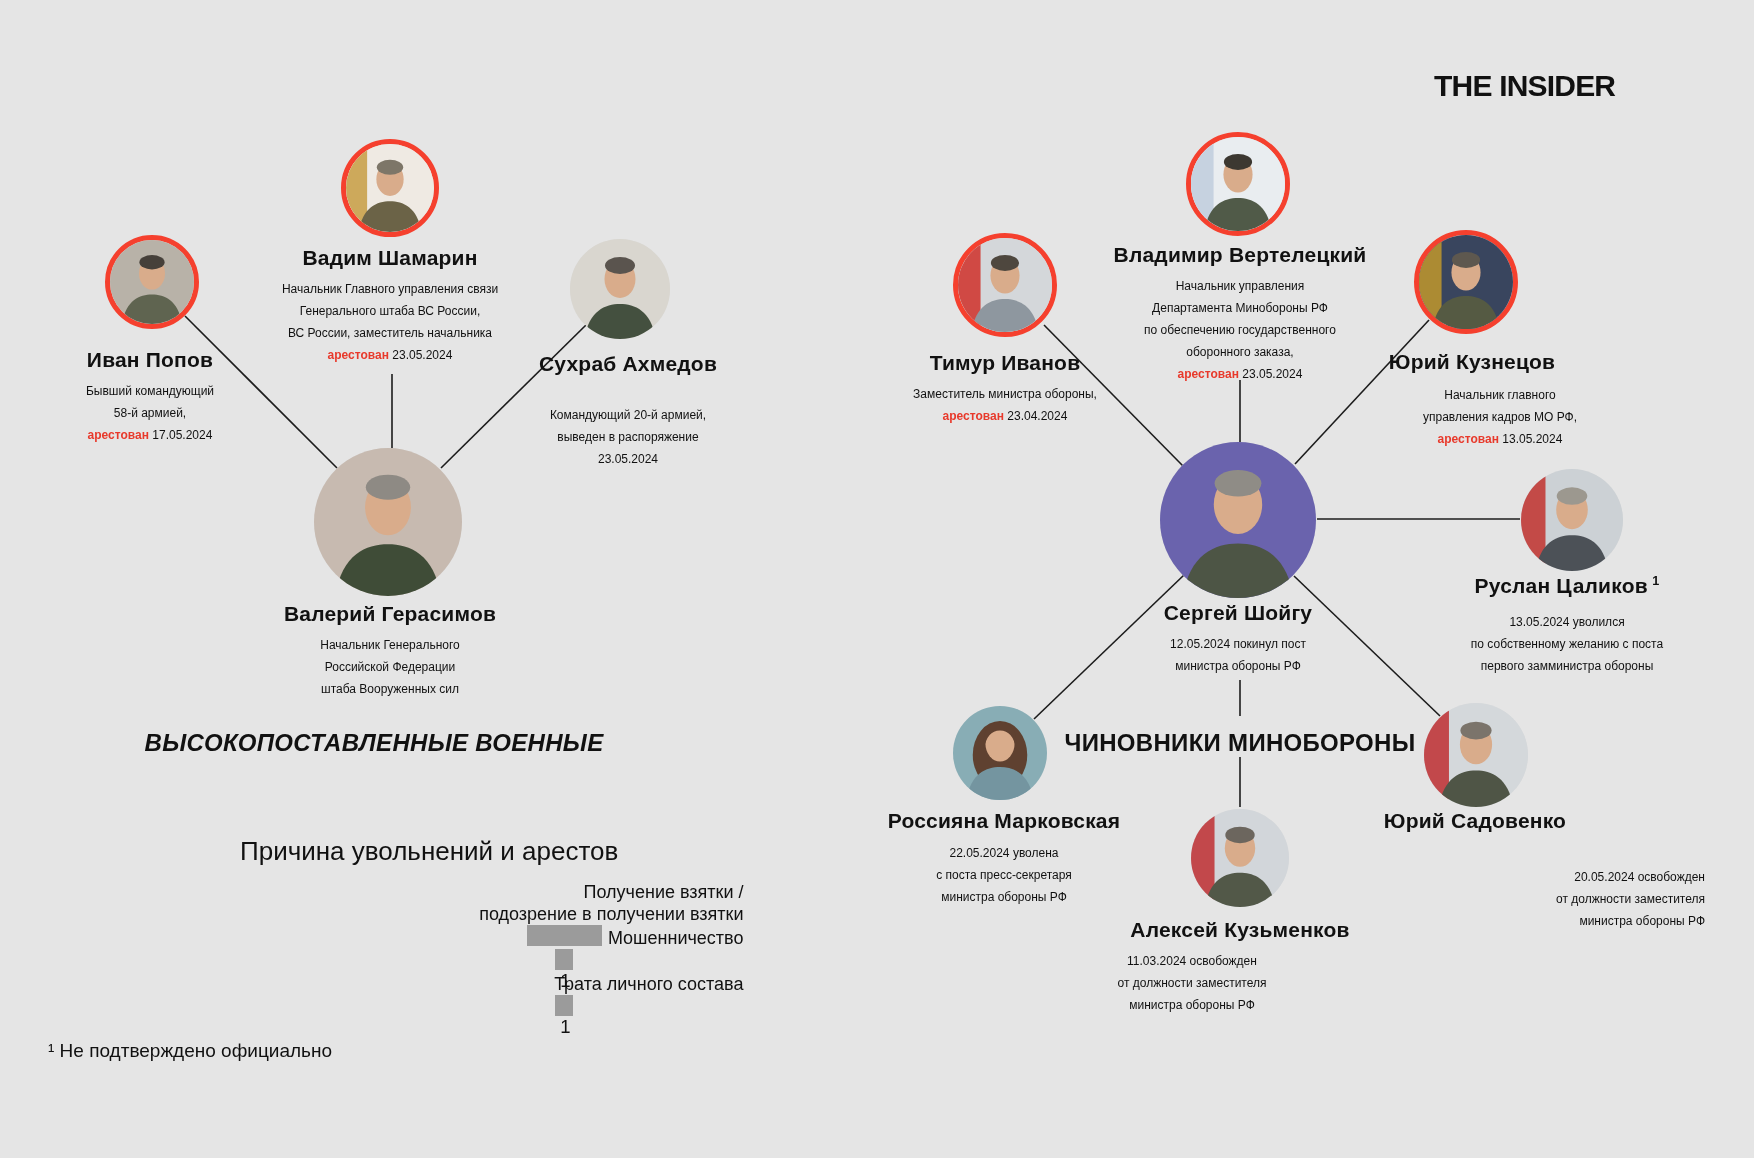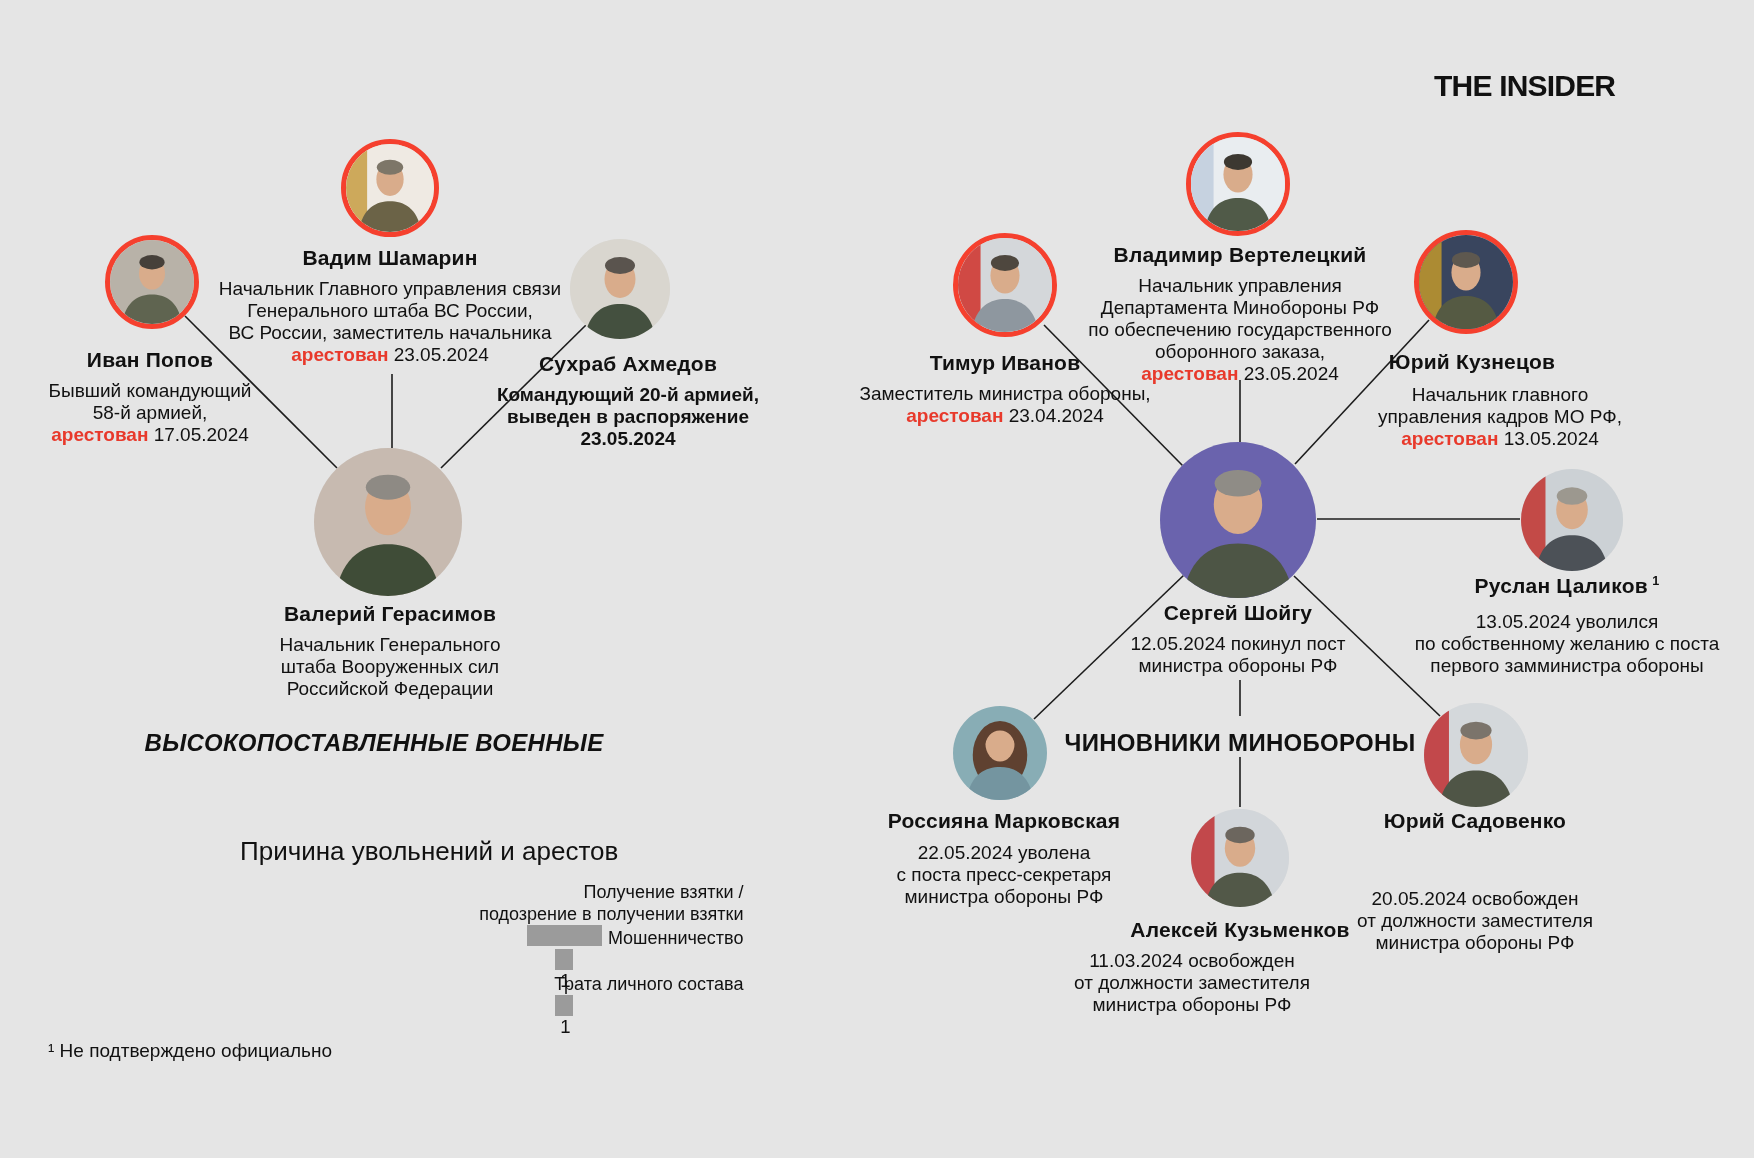--- a/index.html
+++ b/index.html
@@ -11,21 +11,21 @@
   }
   html,body{margin:0;padding:0;background:#fff;}
   body{font-family:"Liberation Sans", sans-serif; color:var(--text-black);}
   #canvas{position:relative;width:1754px;height:1158px;background:#e5e5e5;overflow:hidden;}
   #lines{position:absolute;left:0;top:0;width:1754px;height:1158px;z-index:1;}
   .avatar{position:absolute;z-index:3;border-radius:50%;overflow:hidden;box-sizing:border-box;background:#ddd;}
   .avatar.ringed{border:5px solid var(--ring-red);}
   .avatar svg{display:block;width:100%;height:100%;}
   .p-name{position:absolute;z-index:2;width:460px;text-align:center;font-size:21px;font-weight:bold;letter-spacing:.2px;}
   .p-name sup{font-size:60%;}
-  .p-desc{position:absolute;z-index:2;width:460px;text-align:center;font-size:19px;line-height:22px;}
+  .p-desc{position:absolute;z-index:2;width:460px;text-align:center;font-size:12px;line-height:22px;}
   .p-desc .red{color:var(--arrest-red);font-weight:bold;}
   .group-heading{position:absolute;z-index:2;width:600px;text-align:center;font-size:24px;font-weight:bold;letter-spacing:.3px;}
   #heading-military{left:74px;top:729px;font-style:italic;}
   #heading-officials{left:940px;top:729px;}
   #logo{position:absolute;left:1434px;top:69px;font-size:30px;font-weight:800;letter-spacing:-.8px;z-index:2;}
   #footnote{position:absolute;left:48px;top:1040px;font-size:19px;z-index:2;}
   #chart{position:absolute;left:240px;top:836px;width:640px;z-index:2;}
   #chart-title{width:620px;text-align:left;font-size:26px;margin-bottom:14px;}
   .chart-row{display:flex;align-items:center;height:44px;margin-bottom:2px;flex-direction:column;}
   .chart-label{width:367px;text-align:right;font-size:18px;line-height:22px;padding-right:0;}
@@ -88,38 +88,38 @@
       </div>
       <div class="avatar" style="left: 570px; top: 239px; width: 100px; height: 100px;">
         <svg viewBox="0 0 100 100" xmlns="http://www.w3.org/2000/svg">
     <rect x="0" y="0" width="100" height="100" fill="#d9d6cf"></rect>
     <path d="M14,102 C18,72 35,65 50,65 C65,65 82,72 86,102 Z" fill="#44503f"></path>
     <ellipse cx="50" cy="40" rx="15.5" ry="19" fill="#d9ac8b"></ellipse>
           <ellipse cx="50" cy="26.5" rx="15" ry="8.5" fill="#5a544e"></ellipse>
   </svg>
       </div>
       <div class="p-name" style="left: 398px; top: 352px;">Сухраб Ахмедов</div>
-      <div class="p-desc" style="left: 398px; top: 384px; font-weight: bold;">
+      <div class="p-desc" style="left: 398px; top: 404px;">
         <div><span>Командующий 20-й армией,</span></div>
         <div><span>выведен в распоряжение</span></div>
         <div><span>23.05.2024</span></div>
       </div>
       <div class="avatar" style="left: 314px; top: 448px; width: 148px; height: 148px;">
         <svg viewBox="0 0 100 100" xmlns="http://www.w3.org/2000/svg">
     <rect x="0" y="0" width="100" height="100" fill="#c7bab0"></rect>
     <path d="M14,102 C18,72 35,65 50,65 C65,65 82,72 86,102 Z" fill="#3f4c37"></path>
     <ellipse cx="50" cy="40" rx="15.5" ry="19" fill="#d9ac8b"></ellipse>
           <ellipse cx="50" cy="26.5" rx="15" ry="8.5" fill="#8e8a84"></ellipse>
   </svg>
       </div>
       <div class="p-name" style="left: 160px; top: 602px;">Валерий Герасимов</div>
       <div class="p-desc" style="left: 160px; top: 634px;">
         <div><span>Начальник Генерального</span></div>
+        <div><span>Российской Федерации</span></div>
         <div><span>штаба Вооруженных сил</span></div>
-        <div><span>Российской Федерации</span></div>
       </div>
       <div class="avatar ringed" style="left: 953px; top: 233px; width: 104px; height: 104px;">
         <svg viewBox="0 0 100 100" xmlns="http://www.w3.org/2000/svg">
     <rect x="0" y="0" width="100" height="100" fill="#d4d7da"></rect>
           <rect x="0" y="0" width="24" height="100" fill="#cf3a33" opacity="0.9"></rect>
     <path d="M14,102 C18,72 35,65 50,65 C65,65 82,72 86,102 Z" fill="#8e979f"></path>
     <ellipse cx="50" cy="40" rx="15.5" ry="19" fill="#d9ac8b"></ellipse>
           <ellipse cx="50" cy="26.5" rx="15" ry="8.5" fill="#4e473e"></ellipse>
   </svg>
       </div>
@@ -221,21 +221,21 @@
       <div class="avatar" style="left: 1424px; top: 703px; width: 104px; height: 104px;">
         <svg viewBox="0 0 100 100" xmlns="http://www.w3.org/2000/svg">
     <rect x="0" y="0" width="100" height="100" fill="#d4d8db"></rect>
           <rect x="0" y="0" width="24" height="100" fill="#c0393b" opacity="0.9"></rect>
     <path d="M14,102 C18,72 35,65 50,65 C65,65 82,72 86,102 Z" fill="#4f5546"></path>
     <ellipse cx="50" cy="40" rx="15.5" ry="19" fill="#d9ac8b"></ellipse>
           <ellipse cx="50" cy="26.5" rx="15" ry="8.5" fill="#7b746b"></ellipse>
   </svg>
       </div>
       <div class="p-name" style="left: 1245px; top: 809px;">Юрий Садовенко</div>
-      <div class="p-desc" style="left: 1245px; top: 888px;">
+      <div class="p-desc" style="left: 1245px; top: 866px; text-align: right;">
         <div><span>20.05.2024 освобожден</span></div>
         <div><span>от должности заместителя</span></div>
         <div><span>министра обороны РФ</span></div>
       </div>
     </div>
 
   <div id="chart">
     <div id="chart-title">Причина увольнений и арестов</div>
     <div id="chart-rows">
         <div class="chart-row">

